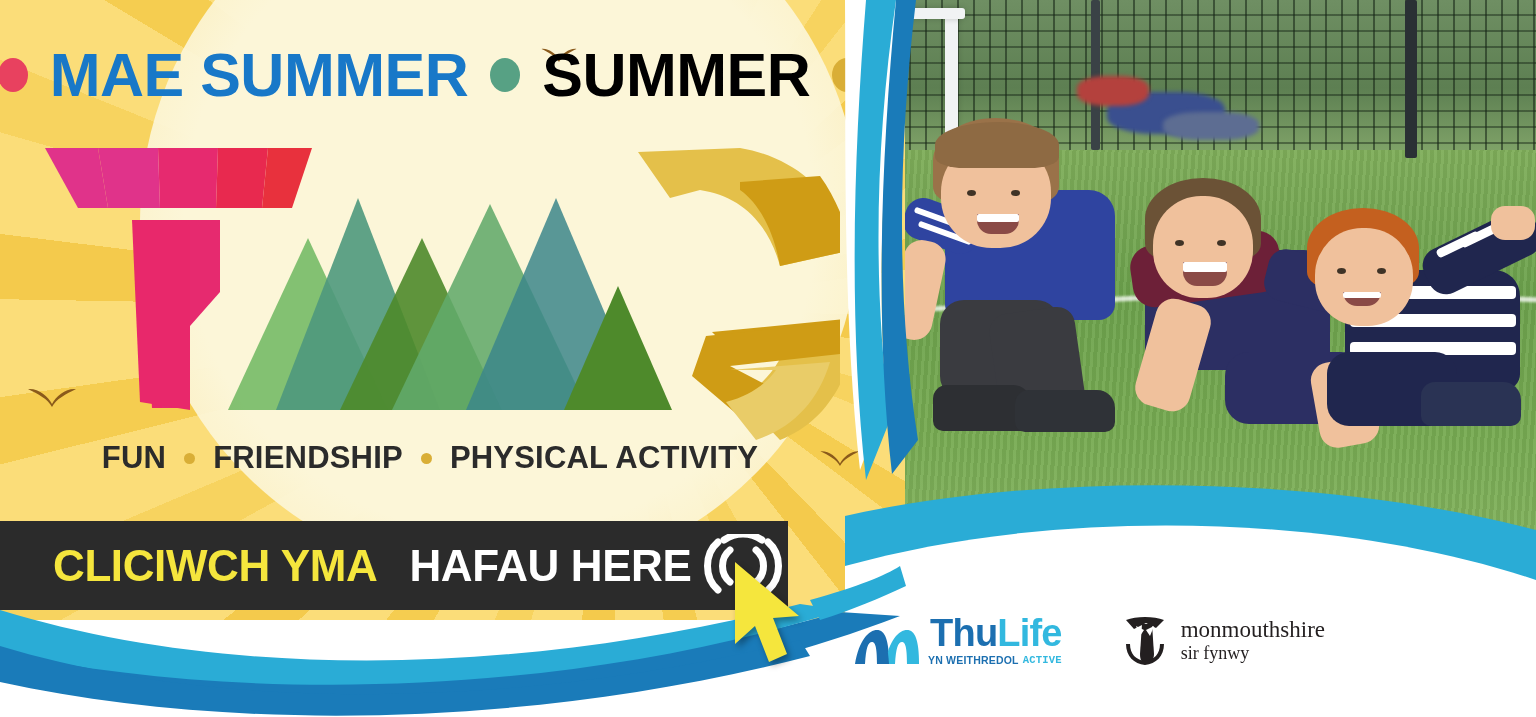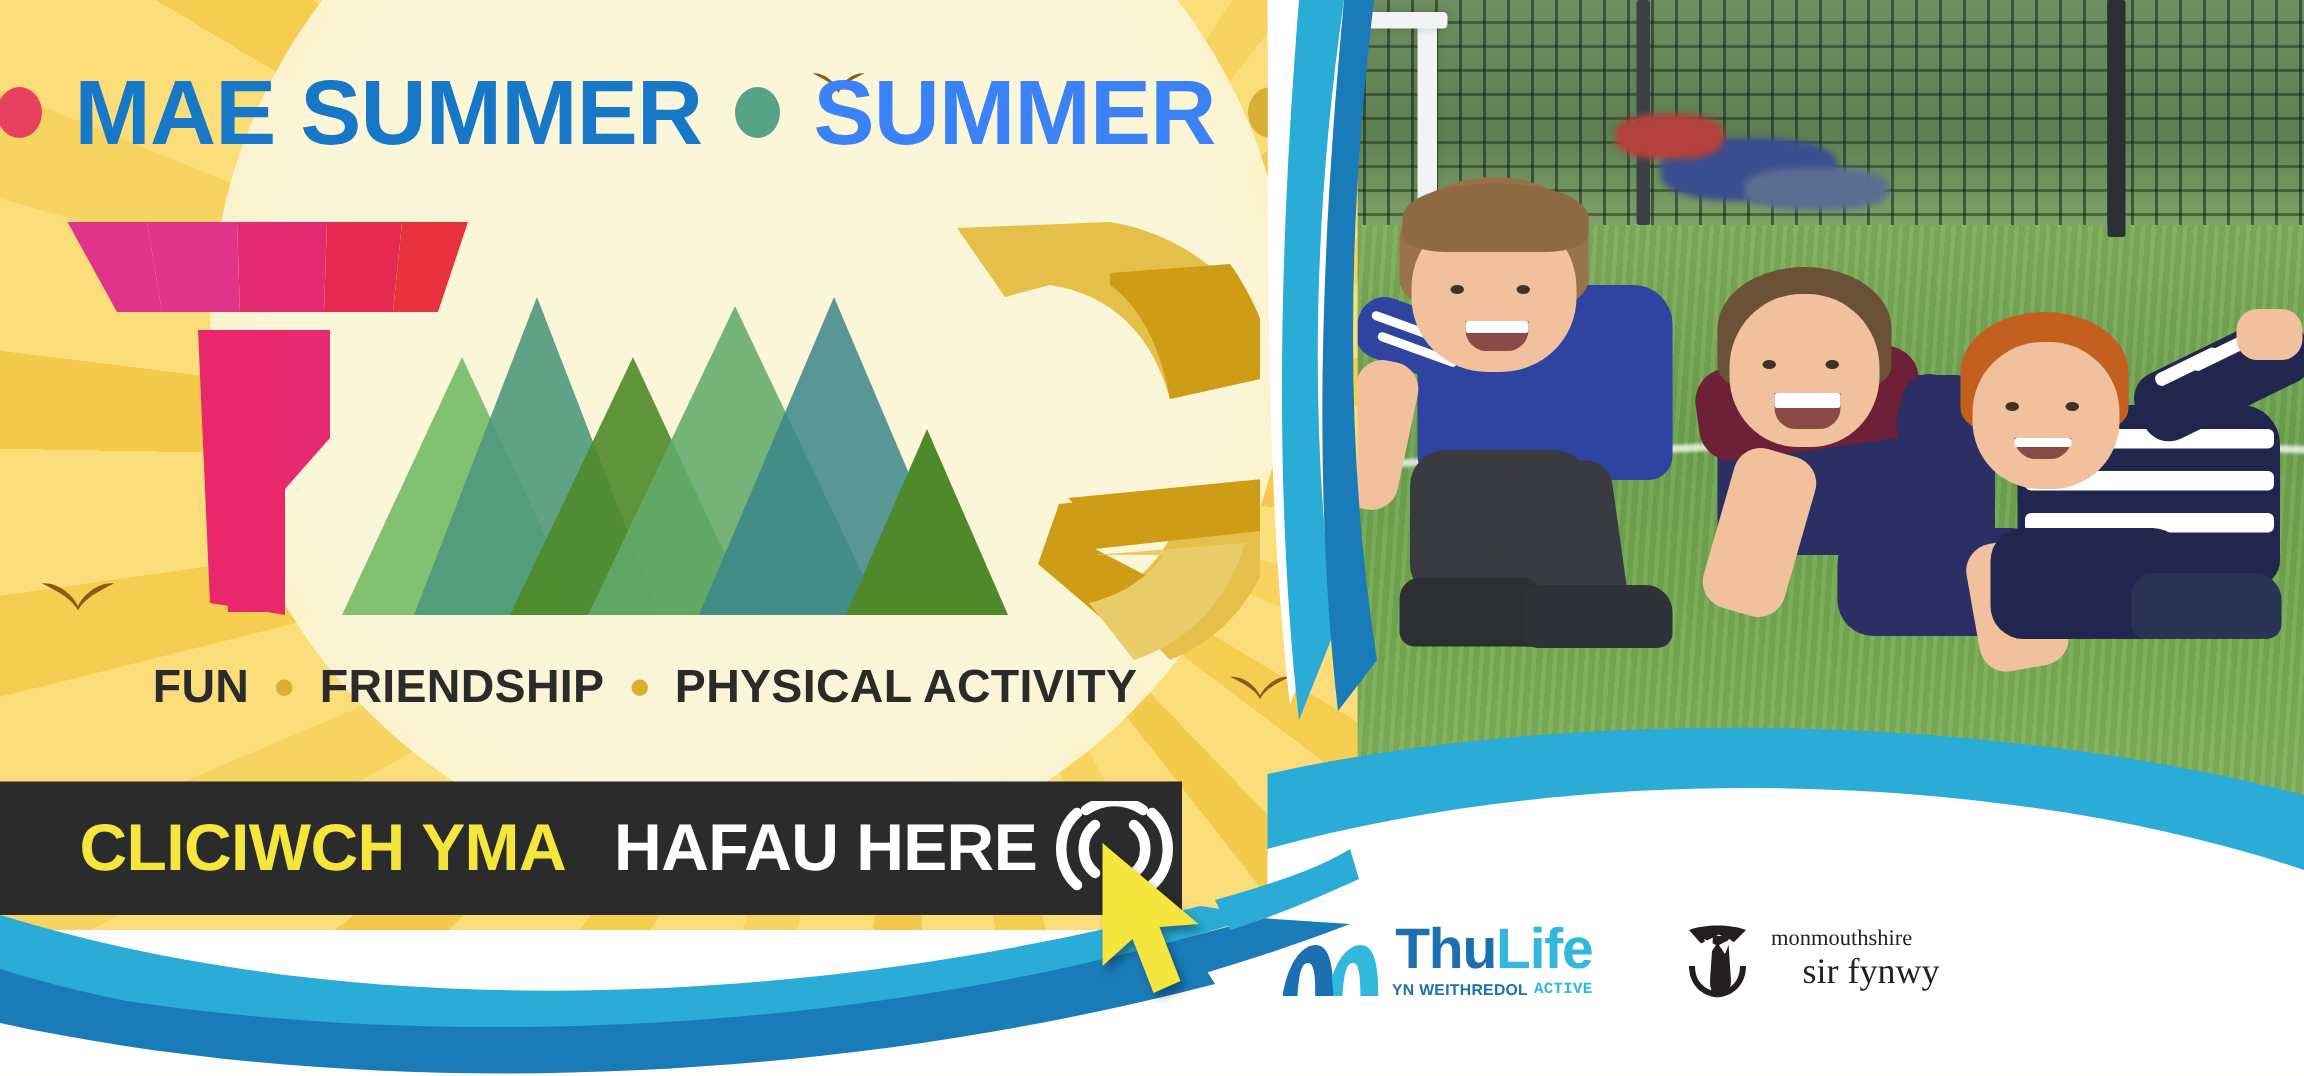--- a/index.html
+++ b/index.html
@@ -59,21 +59,21 @@
   .bird{position:absolute;width:52px;height:22px;}
   .bird svg{width:100%;height:100%;display:block;}
 
   
   .headline{position:absolute;left:0;top:40px;width:860px;display:flex;align-items:center;justify-content:center;gap:22px;}
   .dot{width:30px;height:34px;border-radius:50%;flex:0 0 auto;}
   .dot.pink{background:#e8415f;}
   .dot.green{background:#57a184;}
   .dot.gold{background:#d9ae36;}
   .h-welsh{font-size:61px;font-weight:700;letter-spacing:-0.5px;color:#1878c8;white-space:nowrap;font-family:"Liberation Sans",sans-serif;}
-  .h-eng{font-size:61px;font-weight:700;letter-spacing:-0.5px;color:#3b82f6;white-space:nowrap;font-family:"Liberation Sans",sans-serif;}
+  .h-eng{font-size:61px;font-weight:700;letter-spacing:-0.5px;color:#000000;white-space:nowrap;font-family:"Liberation Sans",sans-serif;}
 
   
   .mark{position:absolute;left:40px;top:140px;width:800px;height:300px;}
   .mark svg{width:100%;height:100%;display:block;}
 
   
   .tagline{position:absolute;left:0;top:440px;width:860px;display:flex;align-items:center;justify-content:center;gap:18px;}
   .tag-word{font-size:31px;font-weight:700;letter-spacing:0.2px;color:#2b2b2b;white-space:nowrap;}
   .tag-dot{width:11px;height:11px;border-radius:50%;background:#d9ae36;flex:0 0 auto;}
 
@@ -99,22 +99,22 @@
   .ml-word{font-size:38px;font-weight:700;letter-spacing:-0.8px;}
   .ml-mon{color:#1c6fb0;}
   .ml-life{color:#32b8df;}
   .ml-sub{display:flex;gap:4px;font-size:10.5px;font-weight:700;letter-spacing:0.2px;margin-top:3px;}
   .ml-sub-a{color:#1c6fb0;}
   .ml-sub-b{color:#32b8df;font-family:Liberation Mono, monospace;}
   .mcc{display:flex;align-items:center;gap:13px;}
   .mcc-mark{width:46px;height:52px;flex:0 0 auto;}
   .mcc-mark svg{width:100%;height:100%;display:block;}
   .mcc-text{font-family:"Liberation Serif",serif;color:#231f20;line-height:1.12;}
-  .mcc-l1{font-size:15px;}
-  .mcc-l2{font-size:24px;margin-left:21px;}
+  .mcc-l1{font-size:23px;}
+  .mcc-l2{font-size:18px;}
 </style>
 </head>
 <body>
 
 <div id="banner">
 
   <div class="photo-wrap">
     <div class="photo">
       <div class="fence"></div>
       <div class="turf"></div>

